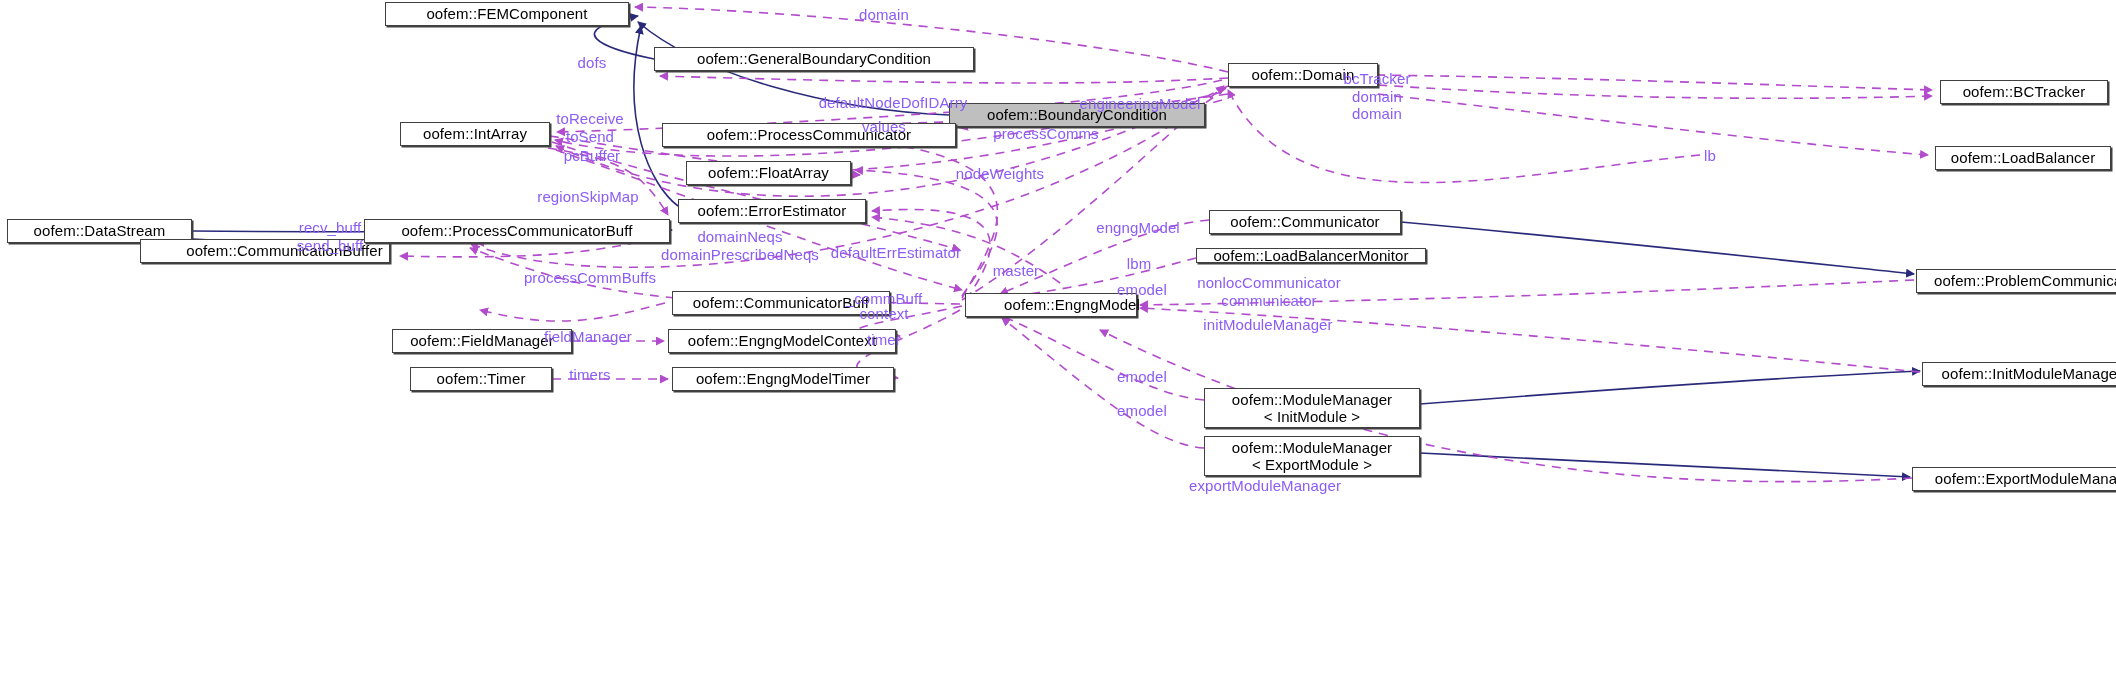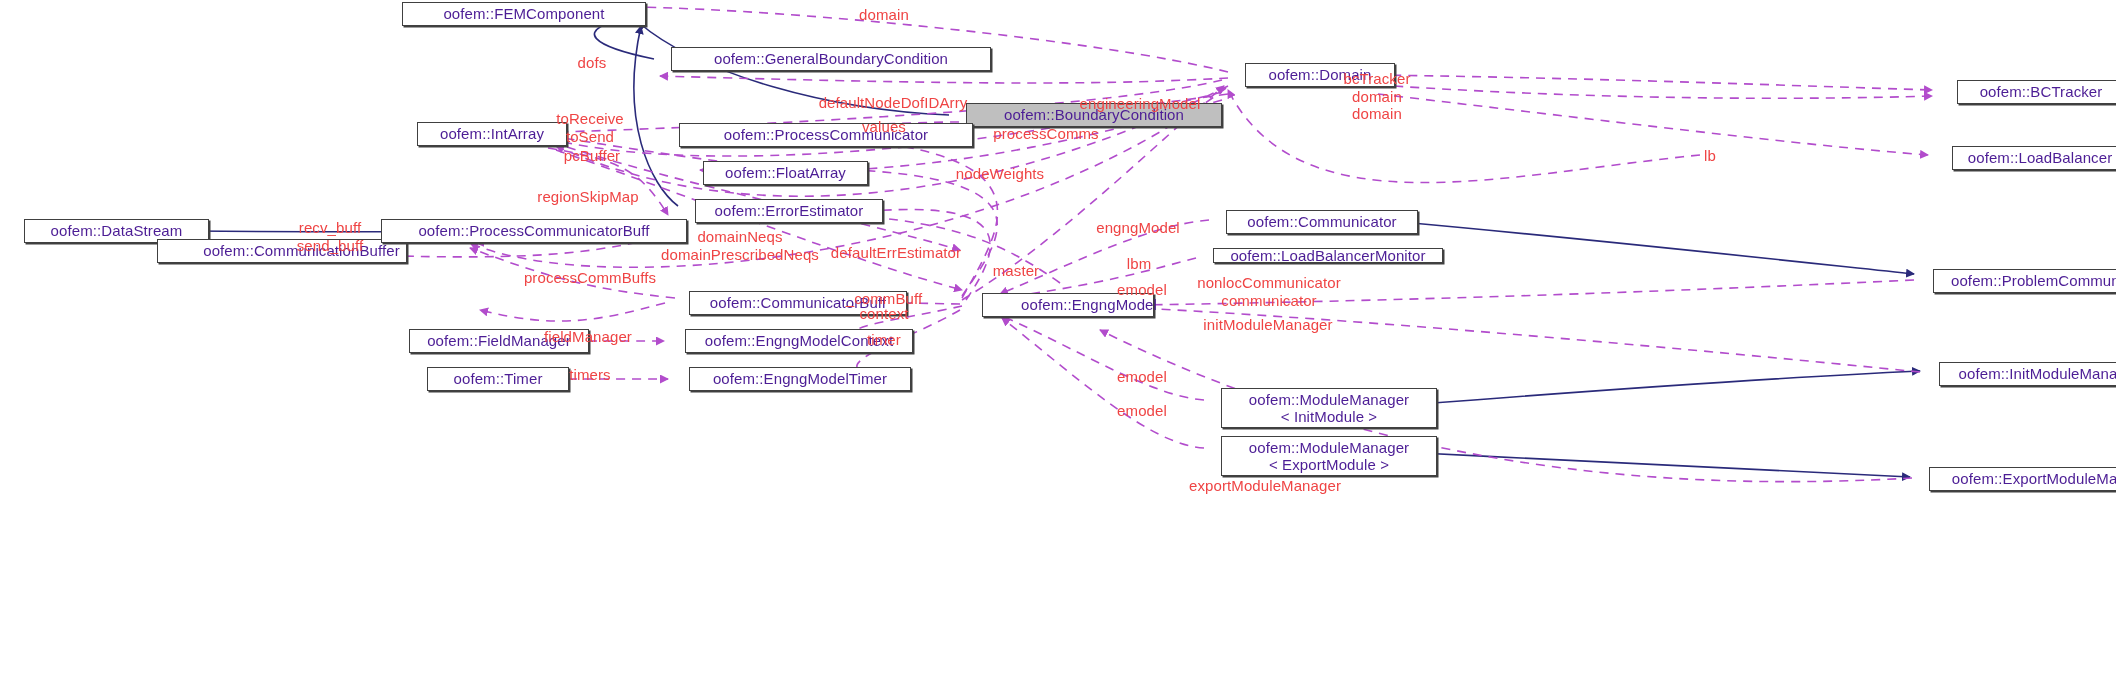--- a/index.html
+++ b/index.html
@@ -12,39 +12,38 @@
     background:#ffffff;
     overflow:hidden;
   }
   #edges{position:absolute;left:0;top:0;width:2116px;height:680px;}
   .node{
     position:absolute;
     box-sizing:border-box;
     background:#ffffff;
     border:1px solid #404040;
     box-shadow:1.5px 1.5px 0 0 #404040;
-    color:#4c1d95;
+    color:#000000;
     font-size:15px;
     line-height:1.15;
     text-align:center;
     display:flex;
     flex-direction:column;
     align-items:center;
     justify-content:center;
     white-space:nowrap;
     letter-spacing:0.1px;
     padding:0 6px;
-    margin-left:17px;
   }
   .node.highlight{background:#bfbfbf;}
   .node .ln{display:block;}
   .elabel{
     position:absolute;
     font-size:15px;
-    color:#ef4444;
+    color:#8b5cf6;
     white-space:nowrap;
     text-align:center;
     line-height:1.18;
     letter-spacing:0.1px;
     transform:translateX(-50%);
   }
 </style>
 </head>
 <body>
 

